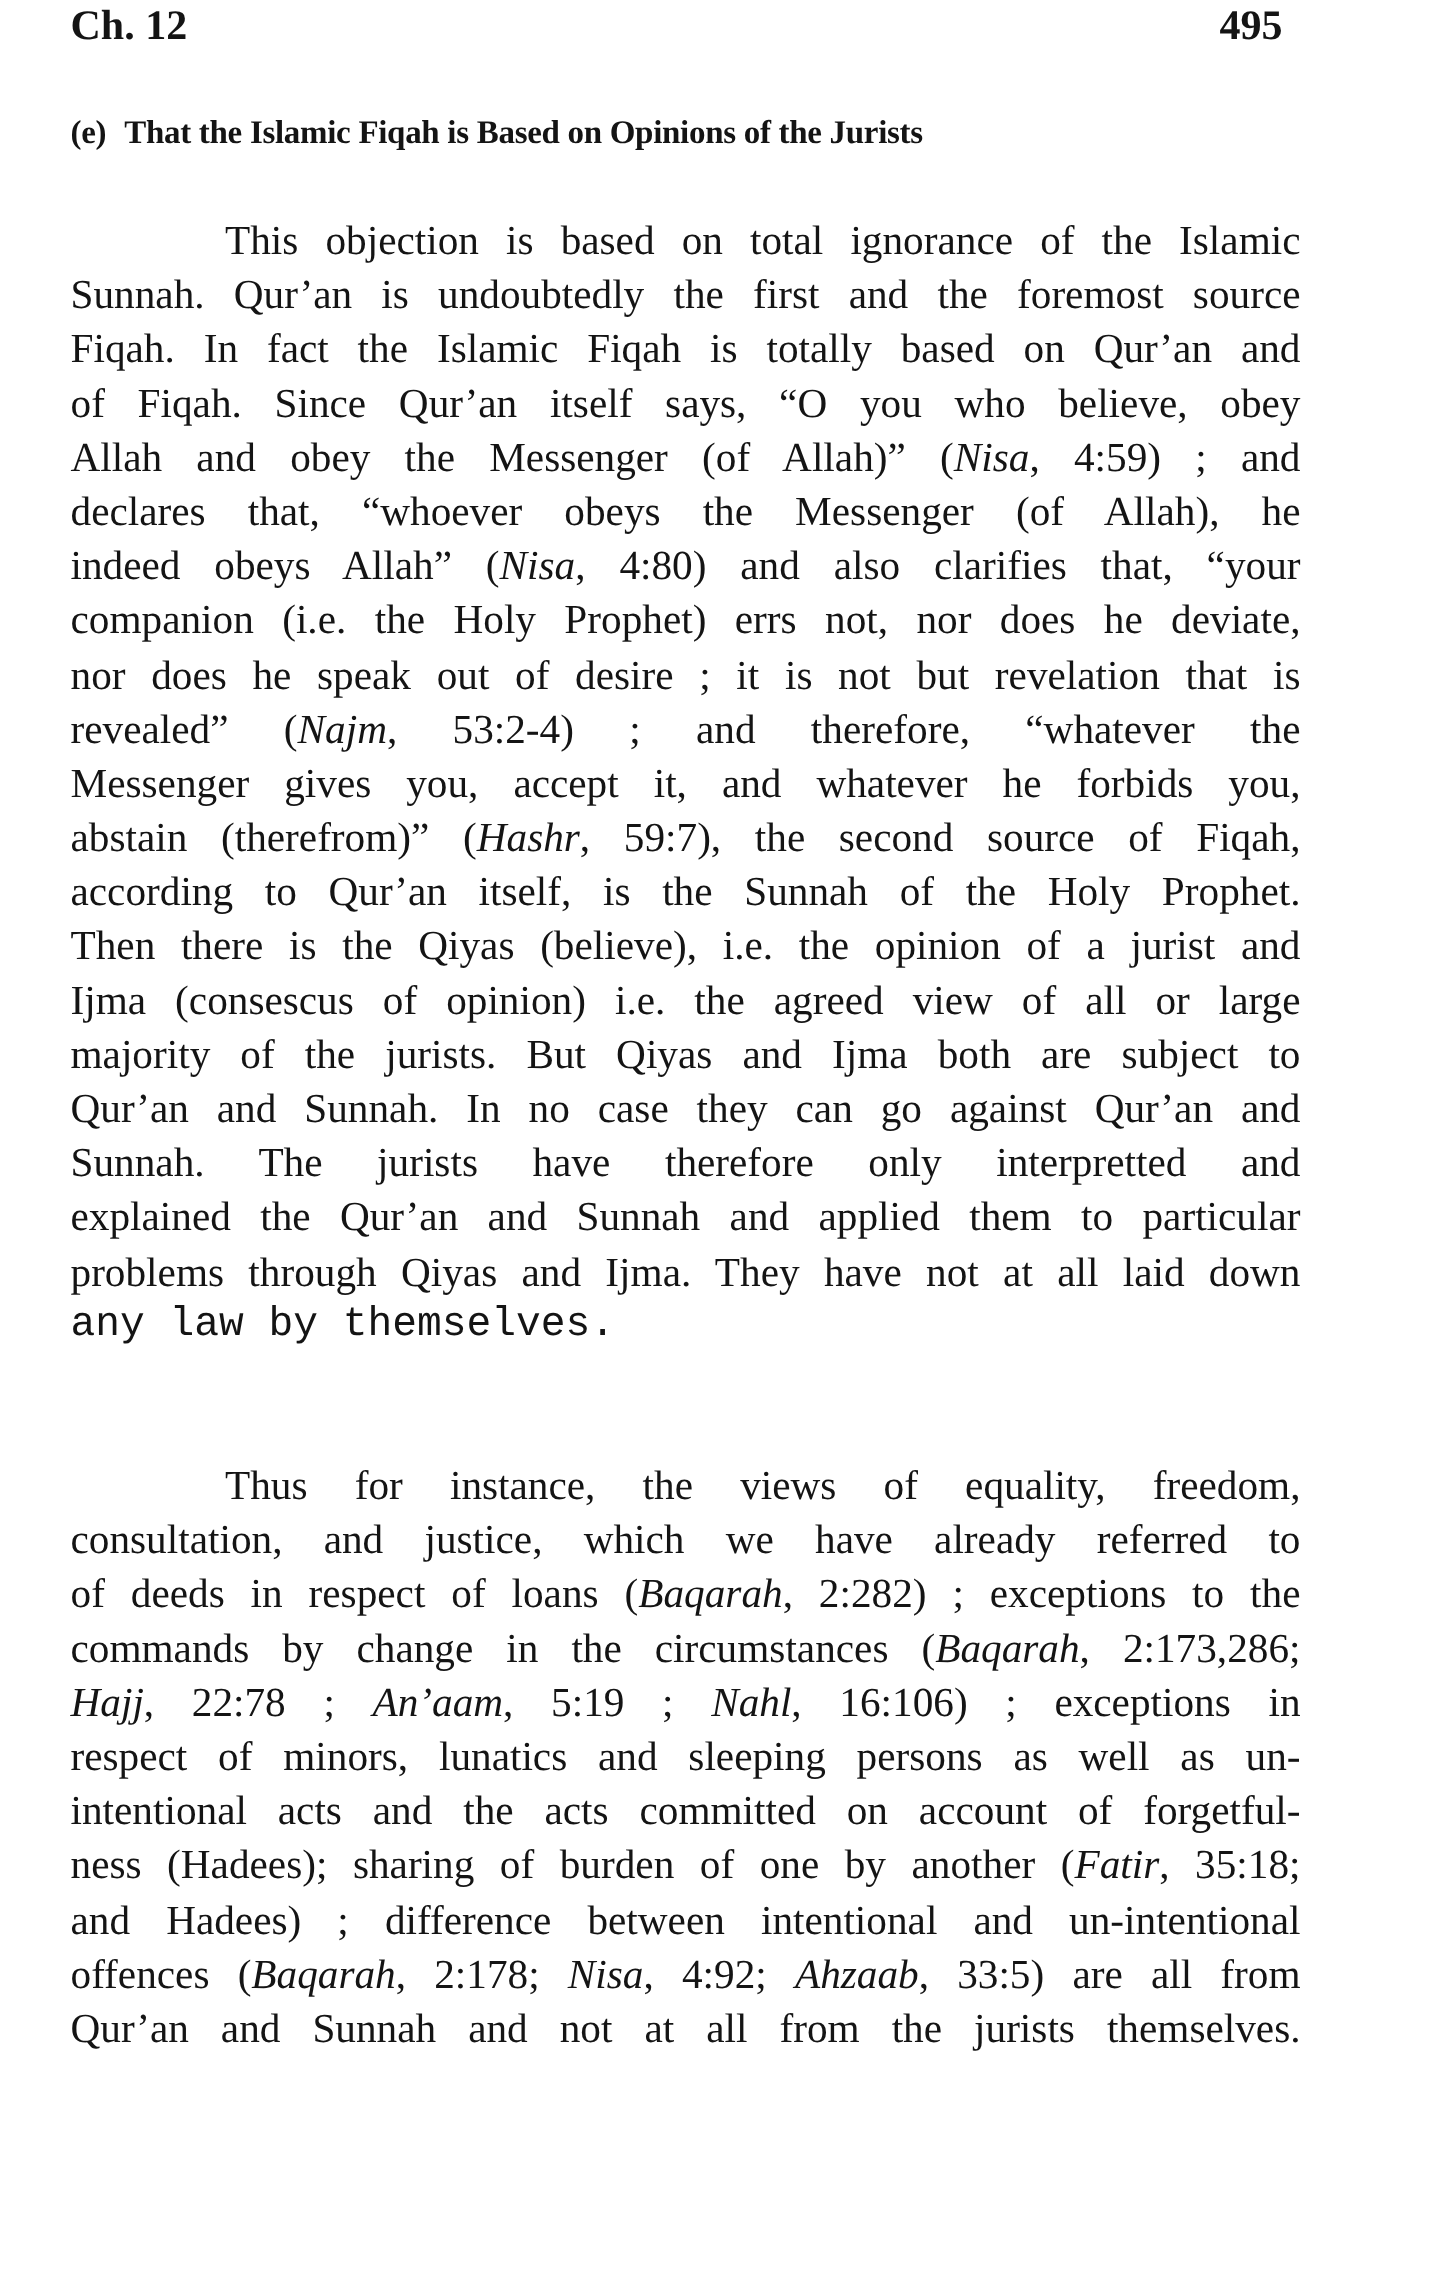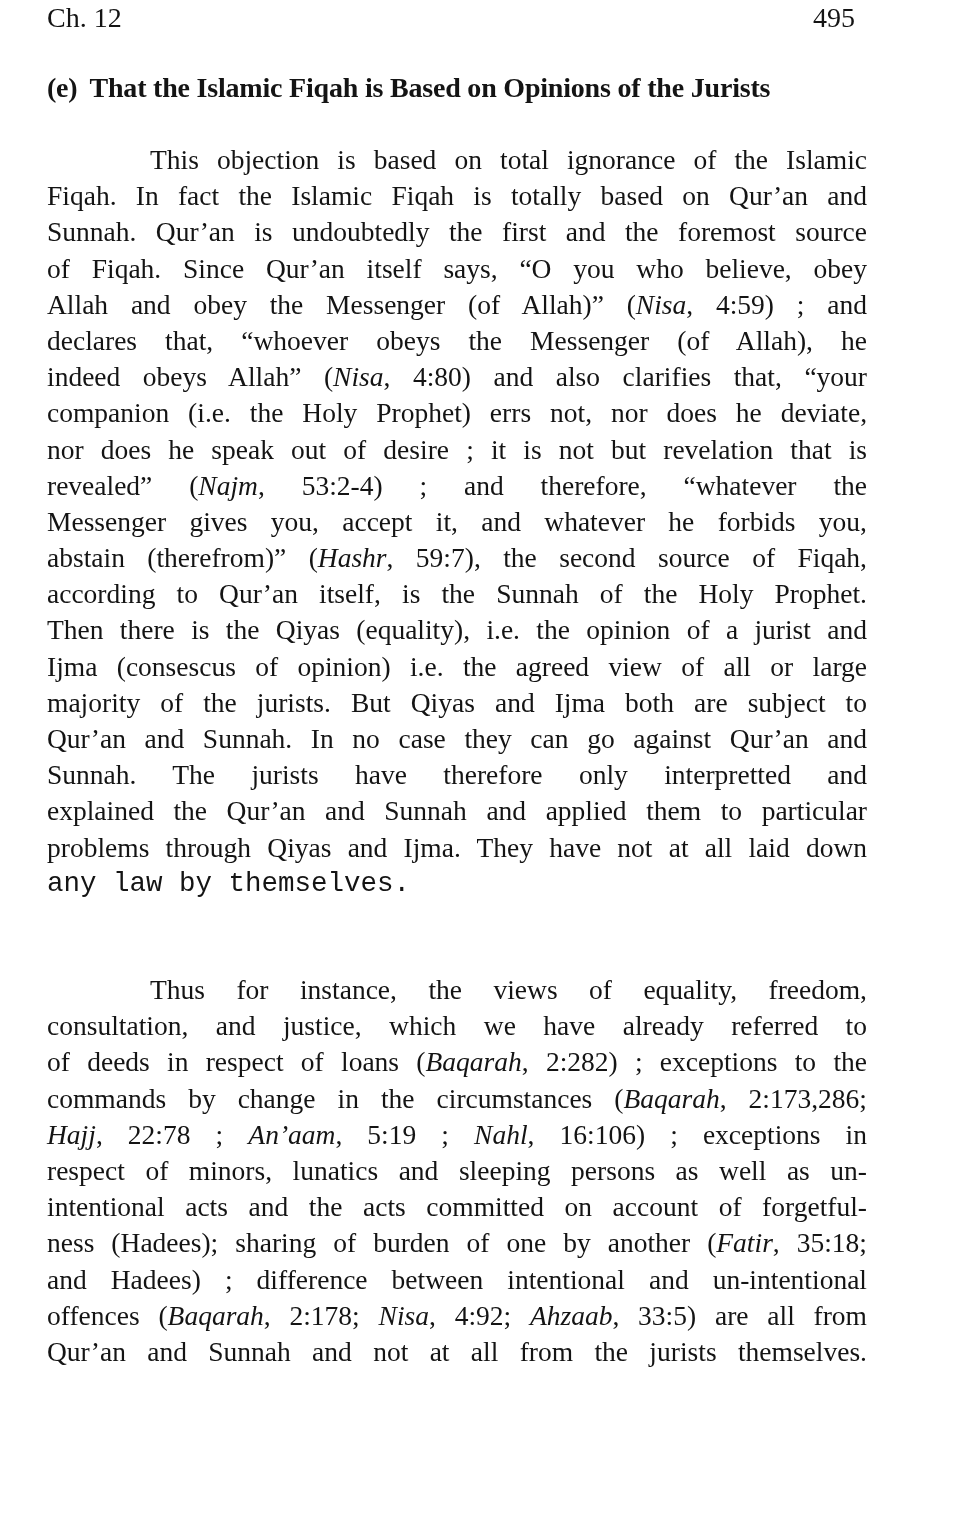--- a/index.html
+++ b/index.html
@@ -2,28 +2,28 @@
 <html><head>
 <meta charset="utf-8">
 <style>
   html, body { margin: 0; padding: 0; background: #ffffff; }
   body {
     width: 960px; height: 1520px; overflow: hidden; position: relative;
     font-family: "Liberation Serif", serif; color: #141414;
   }
   .header {
     position: absolute; top: 0; left: 47px; width: 820px; height: 36px;
-    font-size: 28px; line-height: 36px;
+    font-size: 28px; line-height: 36px; font-weight: bold;
   }
   .header .chapter { position: absolute; left: 0; top: 0; }
   .header .running-title { position: absolute; left: 168px; top: 0; font-style: italic; }
   .header .page-number { position: absolute; right: 12px; top: 0; }
   .section-heading {
     position: absolute; top: 70px; left: 47px; width: 830px;
-    font-size: 28px; font-weight: bold; line-height: 36px; letter-spacing: -0.2px;
+    font-size: 22px; font-weight: bold; line-height: 36px; letter-spacing: -0.2px;
     white-space: nowrap;
   }
   .section-heading .label { margin-right: 12px; }
   .para {
     position: absolute; left: 47px; width: 820px;
   }
   .line {
     font-size: 27.5px; line-height: 36.2px; height: 36.2px;
     text-align: justify; text-align-last: justify; white-space: nowrap;
     overflow: visible;
@@ -41,33 +41,33 @@
   <span class="chapter">Ch. 12</span>
   <span class="page-number">495</span>
 </div>
 
 <div class="section-heading">
   <span class="label">(e)</span><span>That the Islamic Fiqah is Based on Opinions of the Jurists</span>
 </div>
 
 <div class="para" id="para1">
     <div class="line indent">This objection is based on total ignorance of the Islamic</div>
+    <div class="line">Sunnah. Qur’an is undoubtedly the first and the foremost source</div>
     <div class="line">Fiqah. In fact the Islamic Fiqah is totally based on Qur’an and</div>
-    <div class="line">Sunnah. Qur’an is undoubtedly the first and the foremost source</div>
     <div class="line">of Fiqah. Since Qur’an itself says, “O you who believe, obey</div>
     <div class="line">Allah and obey the Messenger (of Allah)” (<i>Nisa</i>, 4:59) ; and</div>
     <div class="line">declares that, “whoever obeys the Messenger (of Allah), he</div>
     <div class="line">indeed obeys Allah” (<i>Nisa</i>, 4:80) and also clarifies that, “your</div>
     <div class="line">companion (i.e. the Holy Prophet) errs not, nor does he deviate,</div>
     <div class="line">nor does he speak out of desire ; it is not but revelation that is</div>
     <div class="line">revealed” (<i>Najm</i>, 53:2-4) ; and therefore, “whatever the</div>
     <div class="line">Messenger gives you, accept it, and whatever he forbids you,</div>
     <div class="line">abstain (therefrom)” (<i>Hashr</i>, 59:7), the second source of Fiqah,</div>
     <div class="line">according to Qur’an itself, is the Sunnah of the Holy Prophet.</div>
-    <div class="line">Then there is the Qiyas (equality), i.e. the opinion of a jurist and</div>
+    <div class="line">Then there is the Qiyas (believe), i.e. the opinion of a jurist and</div>
     <div class="line">Ijma (consescus of opinion) i.e. the agreed view of all or large</div>
     <div class="line">majority of the jurists. But Qiyas and Ijma both are subject to</div>
     <div class="line">Qur’an and Sunnah. In no case they can go against Qur’an and</div>
     <div class="line">Sunnah. The jurists have therefore only interpretted and</div>
     <div class="line">explained the Qur’an and Sunnah and applied them to particular</div>
     <div class="line">problems through Qiyas and Ijma. They have not at all laid down</div>
     <div class="line last">any law by themselves.</div>
   </div>
 <div class="para" id="para2">
     <div class="line indent">Thus for instance, the views of equality, freedom,</div>

